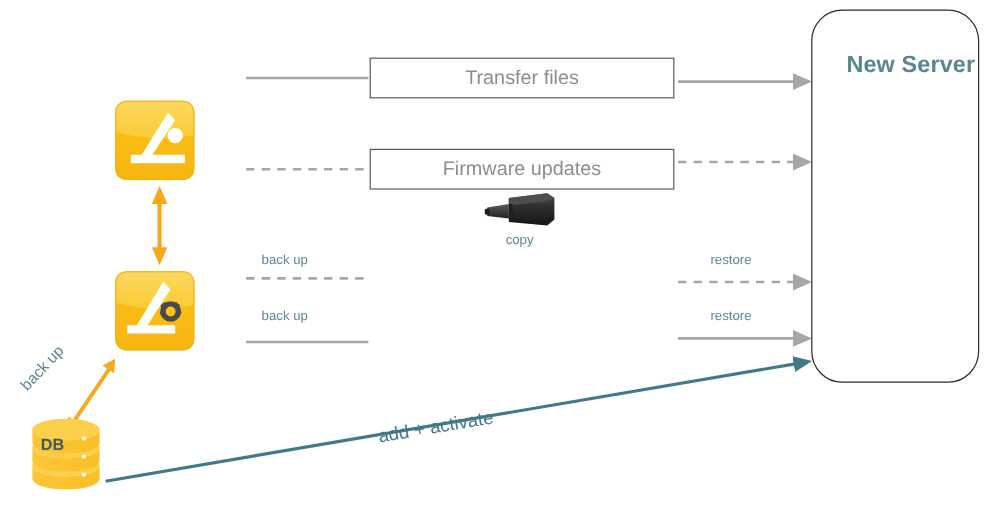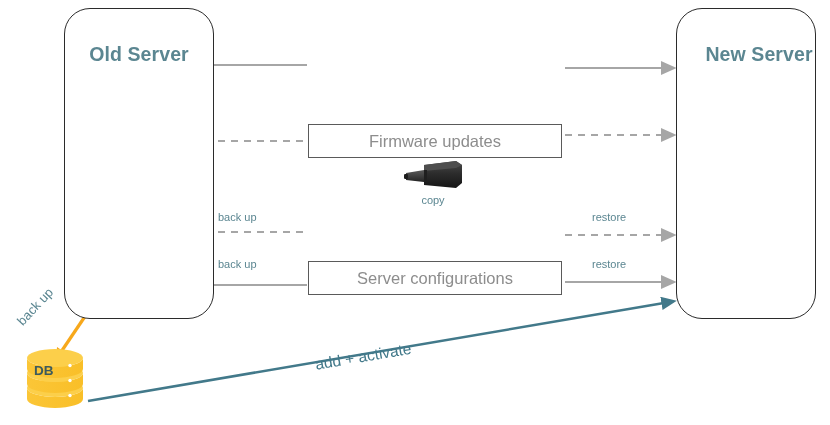--- a/index.html
+++ b/index.html
@@ -246,33 +246,30 @@
 
       <path d="M20,4 L52,0 L58,4 L58,22 L52,27 L20,24 Z" fill="url(#usbGrad)"></path>
       <path d="M20,4 L52,0 L58,4 L52,7 L20,10 Z" fill="#4e4e4e"></path>
 
       <path d="M2,12 L20,9 L20,21 L2,19 Z" fill="url(#usbPlugGrad)"></path>
       <rect x="0" y="13" width="4" height="5" rx="1.2" fill="#1c1c1c"></rect>
       <path d="M20,9 L23,9 L23,21 L20,21 Z" fill="#1f1f1f"></path>
     </g>
   </svg>
 
-  <div id="old-server-box" class="server-box">
-    <div class="server-title">Old Server</div>
-  </div>
 
   <div id="new-server-box" class="server-box">
     <div class="server-title">New Server</div>
   </div>
 
+  <div id="box-transfer" class="label-box">Transfer files</div>
 
   <div id="box-firmware" class="label-box">Firmware updates</div>
 
 
-  <div id="box-config" class="label-box">Server configurations</div>
 
   <div id="cap-backup-1" class="caption">back up</div>
 
   <div id="cap-backup-2" class="caption">back up</div>
 
   <div id="cap-restore-1" class="caption">restore</div>
 
   <div id="cap-restore-2" class="caption">restore</div>
 
   <div id="cap-copy" class="caption">copy</div>

